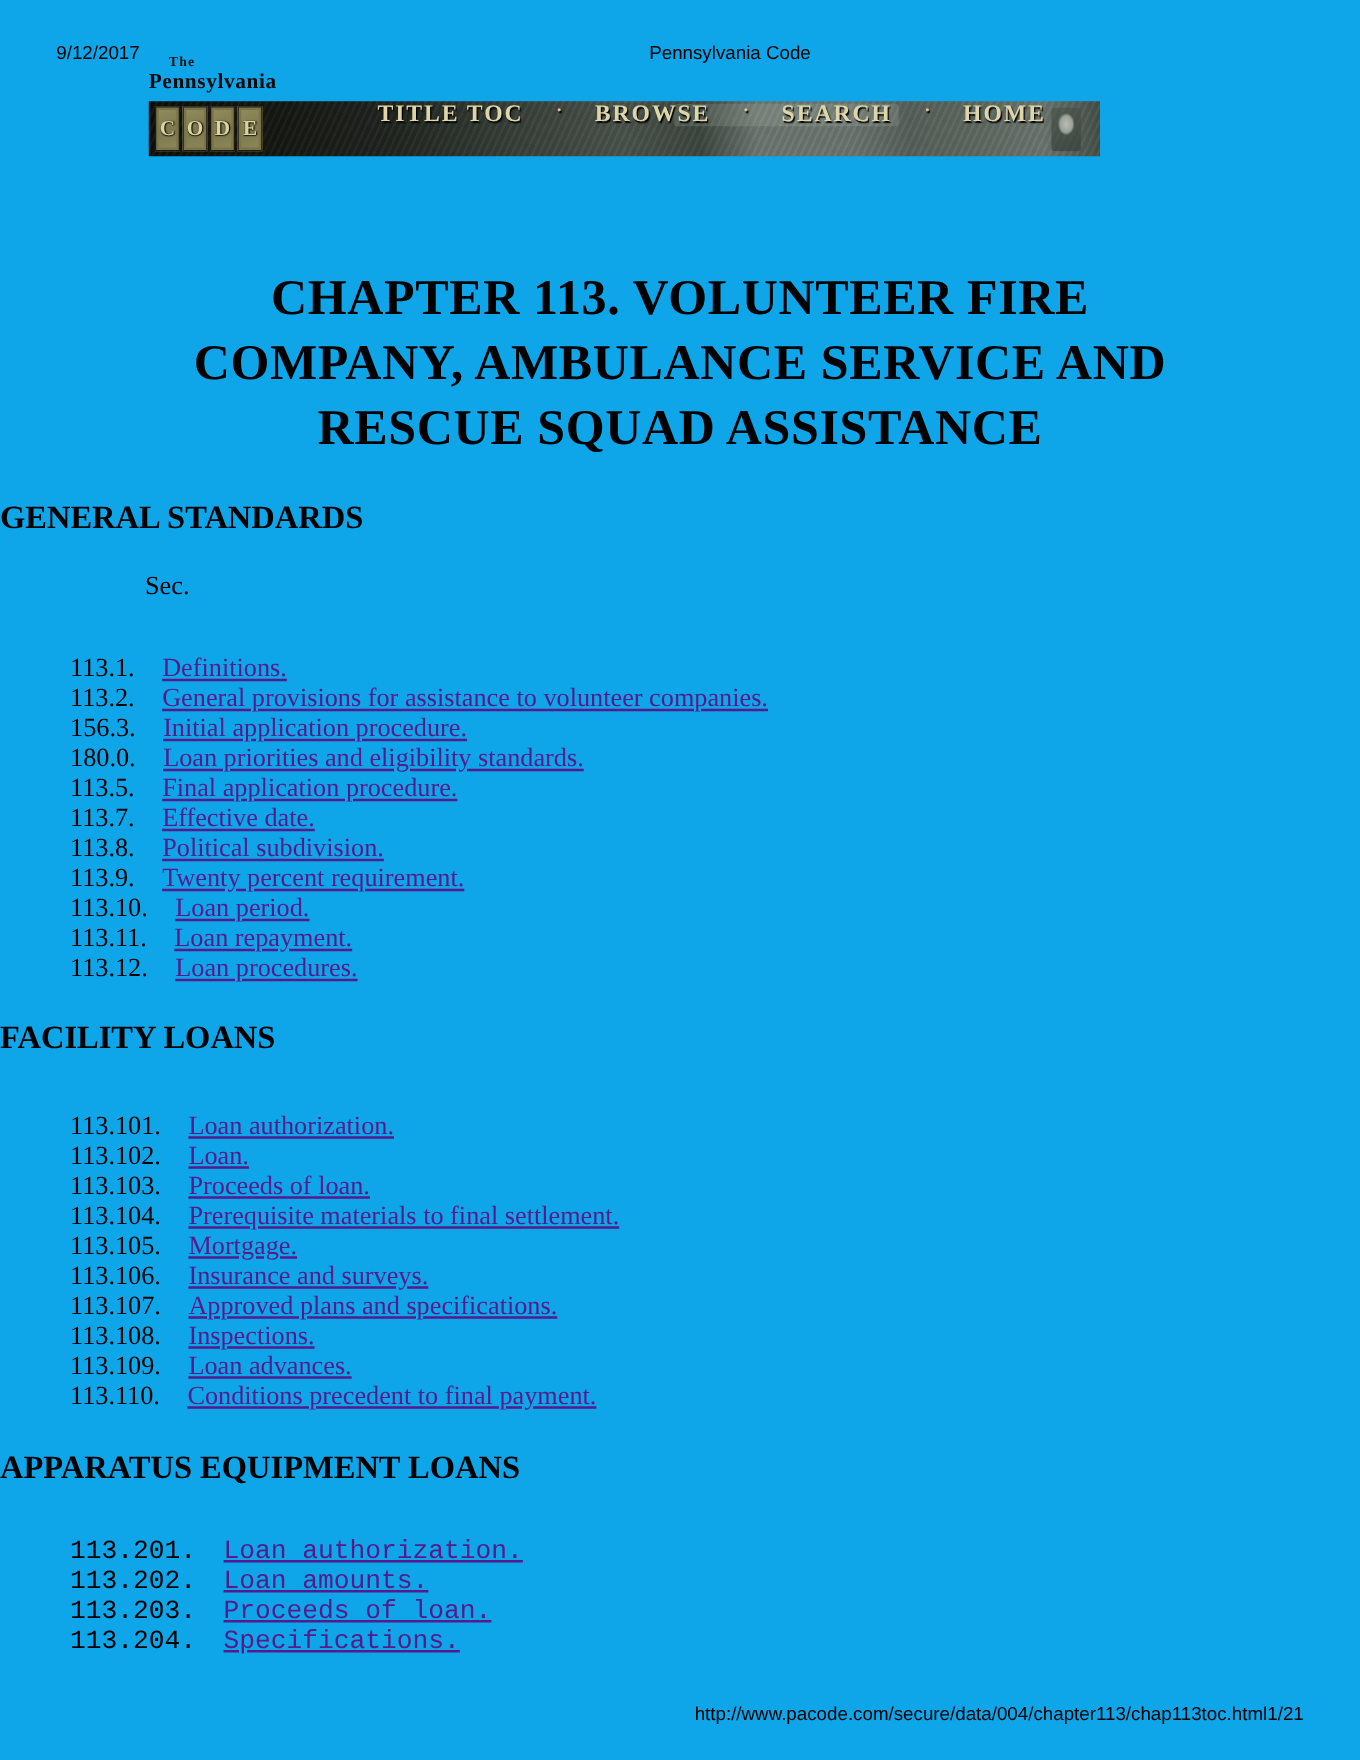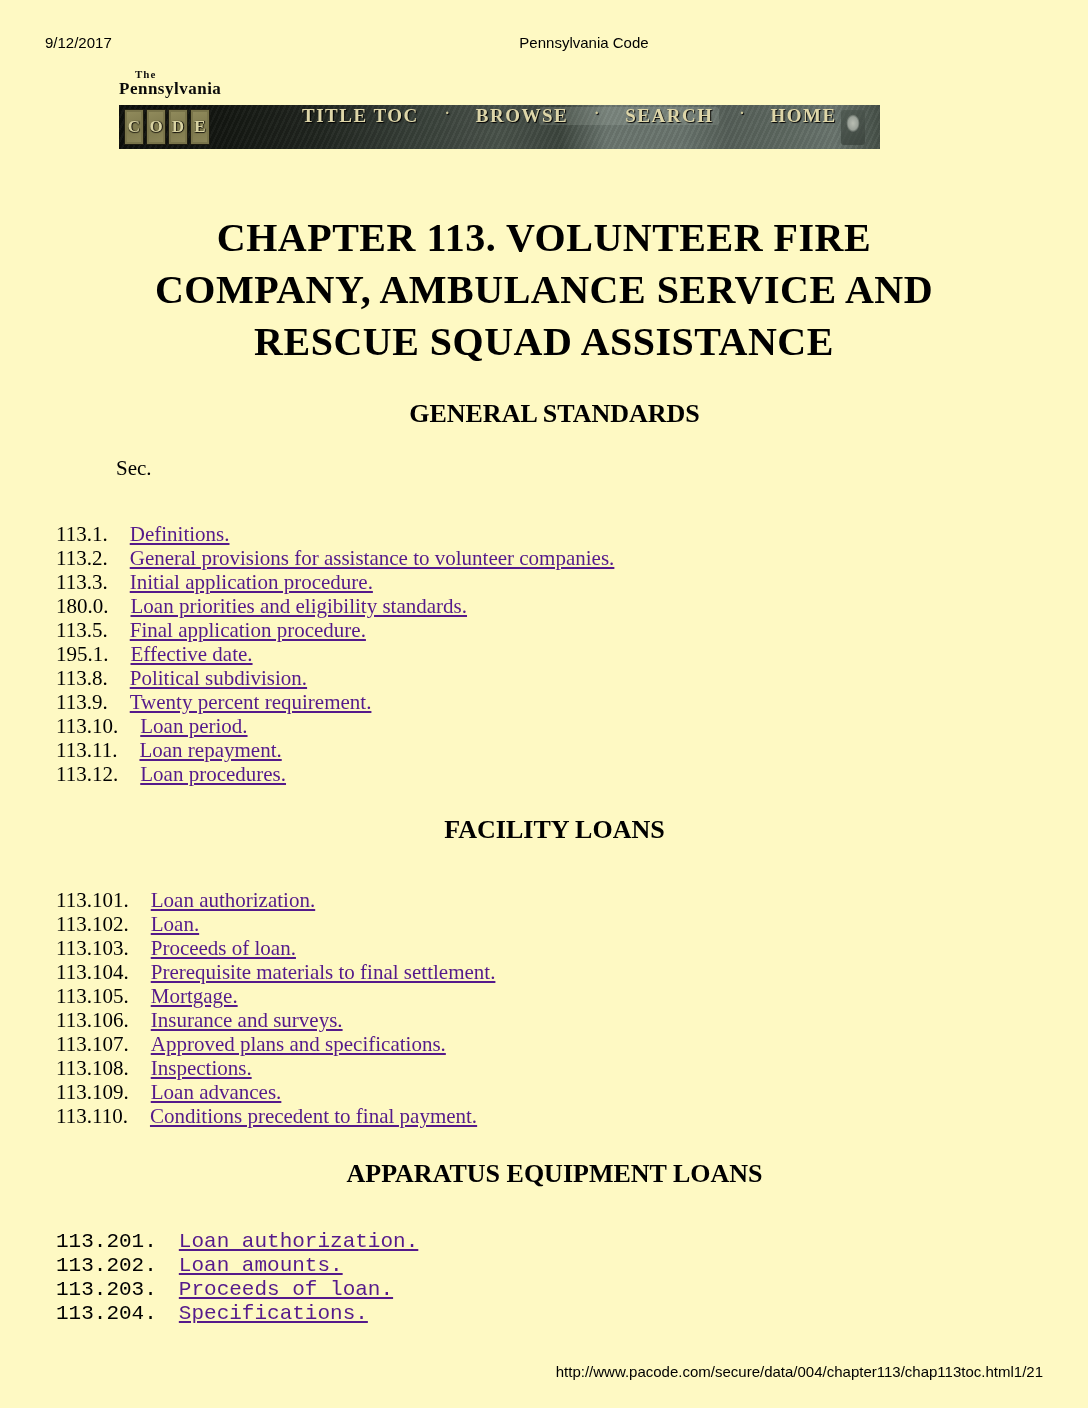--- a/index.html
+++ b/index.html
@@ -1,40 +1,40 @@
 <!DOCTYPE html>
 <html><head>
 <meta charset="utf-8">
 <style>
   * { margin:0; padding:0; box-sizing:border-box; }
   html,body { background:#ffffff; }
   .sheet {
     position:relative;
     width:1088px; height:1408px;
-    background:#fef9c3;
+    background:#0ea5e9;
     font-family:"Liberation Serif", serif;
     color:#000;
     overflow:hidden;
   }
 
   
   .print-header {
     position:absolute; top:34px; left:0; right:0;
     font:15px "Liberation Sans", sans-serif; color:#000;
   }
   .print-header .print-date { position:absolute; left:45px; top:0; }
   .print-header .print-doc-title { text-align:center; transform:translateX(40px); }
   .print-footer {
     position:absolute; top:1363px; left:45px; right:45px;
     display:flex; justify-content:flex-end;
     font:15px "Liberation Sans", sans-serif; color:#000;
   }
 
   
-  .masthead { position:absolute; top:68px; left:119px; width:761px; }
+  .masthead { position:absolute; top:44px; left:119px; width:761px; }
   .logo-the {
     margin-left:16px;
     font:bold 11px "Liberation Serif", serif; letter-spacing:1px; color:#111;
   }
   .logo-penn {
     font:bold 17px "Liberation Serif", serif; letter-spacing:0.5px; color:#0a0a0a;
     margin-top:-1px;
   }
   .banner {
     position:relative; margin-top:6px; height:44px; width:761px;
@@ -86,23 +86,22 @@
   }
 
   
   .content { position:absolute; top:0; left:0; width:100%; padding-top:212px; }
   .chapter-title {
     text-align:center;
     font:bold 40px/52px "Liberation Serif", serif;
     letter-spacing:0.5px;
   }
   .group-heading {
-    text-align:center;
+    text-align:left;
     font:bold 26px/32px "Liberation Serif", serif;
-    padding-left:21px;
   }
   .h-general   { margin-top:30px; }
   .h-facility  { margin-top:28px; }
   .h-apparatus { margin-top:30px; }
   .sec-label {
     margin:26px 0 0 116px;
     font:21px/24px "Liberation Serif", serif;
   }
   .toc-list { margin-left:56px; font:21px/24px "Liberation Serif", serif; }
   .list-general   { margin-top:42px; }
@@ -158,24 +157,24 @@
       <div>RESCUE SQUAD ASSISTANCE</div>
     </div>
 
     <div class="group-heading h-general">GENERAL STANDARDS</div>
 
     <div class="sec-label">Sec.</div>
 
     <div class="toc-list list-general">
       <div class="toc-row"><span class="toc-num">113.1.</span><a class="toc-link" href="#">Definitions.</a></div>
       <div class="toc-row"><span class="toc-num">113.2.</span><a class="toc-link" href="#">General provisions for assistance to volunteer companies.</a></div>
-      <div class="toc-row"><span class="toc-num">113.3.</span><a class="toc-link" href="#">Initial application procedure.</a></div>
+      <div class="toc-row"><span class="toc-num">156.3.</span><a class="toc-link" href="#">Initial application procedure.</a></div>
       <div class="toc-row"><span class="toc-num">180.0.</span><a class="toc-link" href="#">Loan priorities and eligibility standards.</a></div>
       <div class="toc-row"><span class="toc-num">113.5.</span><a class="toc-link" href="#">Final application procedure.</a></div>
-      <div class="toc-row"><span class="toc-num">195.1.</span><a class="toc-link" href="#">Effective date.</a></div>
+      <div class="toc-row"><span class="toc-num">113.7.</span><a class="toc-link" href="#">Effective date.</a></div>
       <div class="toc-row"><span class="toc-num">113.8.</span><a class="toc-link" href="#">Political subdivision.</a></div>
       <div class="toc-row"><span class="toc-num">113.9.</span><a class="toc-link" href="#">Twenty percent requirement.</a></div>
       <div class="toc-row"><span class="toc-num">113.10.</span><a class="toc-link" href="#">Loan period.</a></div>
       <div class="toc-row"><span class="toc-num">113.11.</span><a class="toc-link" href="#">Loan repayment.</a></div>
       <div class="toc-row"><span class="toc-num">113.12.</span><a class="toc-link" href="#">Loan procedures.</a></div>
     </div>
 
     <div class="group-heading h-facility">FACILITY LOANS</div>
 
     <div class="toc-list list-facility">

